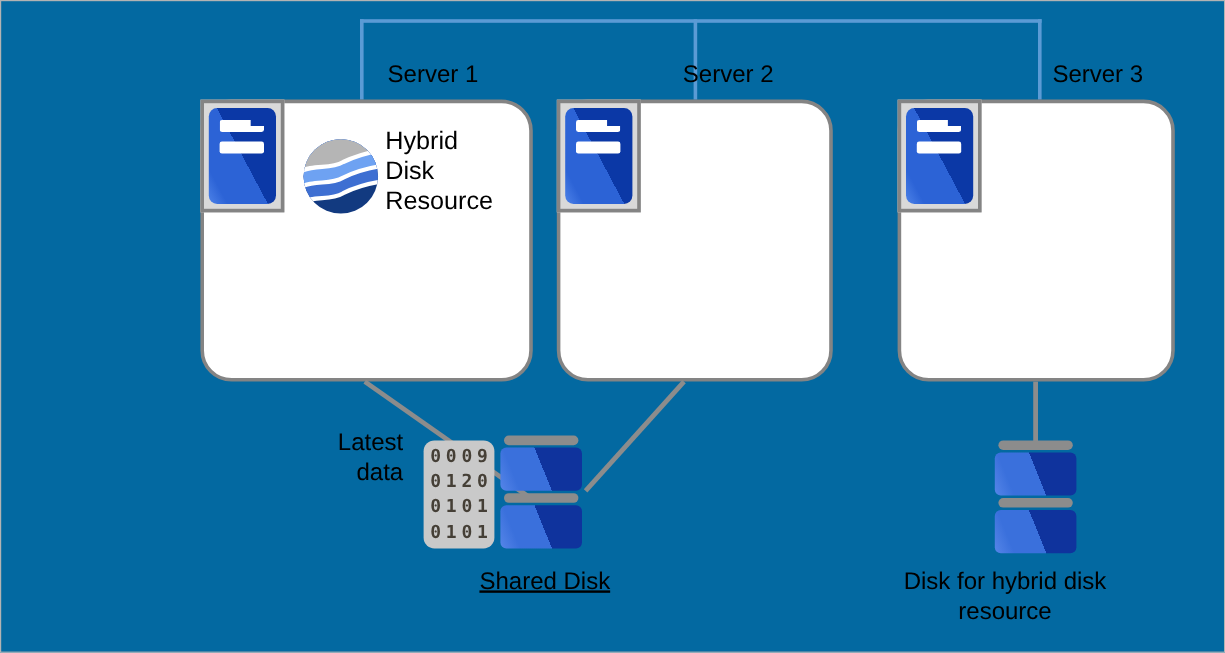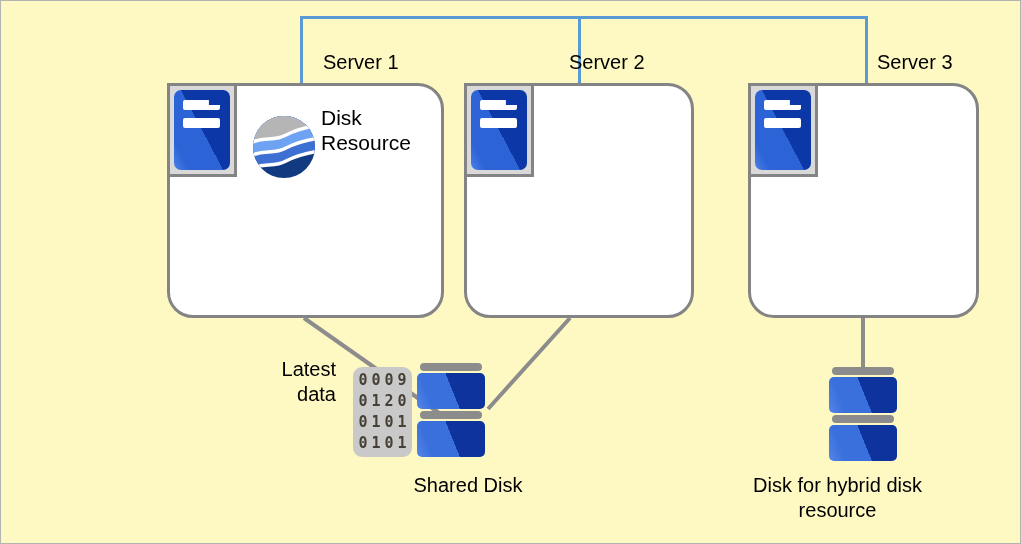--- a/index.html
+++ b/index.html
@@ -1,20 +1,20 @@
 <!DOCTYPE html>
 <html style="--accent-blue: #5B9BD5; --border-gray: #848484; --connector-gray: #8c8c8c; --frame-fill: #d9d9d9; --server-blue: #2c63d6; --server-blue-dark: #0b38a6; --server-blue-streak: #4d82e8; --disk-blue: #3a70dc; --disk-blue-dark: #0f339d; --disk-blue-streak: #5585e8; --disk-cap: #8c8c8c; --sphere-gray: #b5b5b5; --sphere-light: #6ea2f2; --sphere-mid: #3e6fd2; --sphere-dark: #123a80; --binary-bg: #c9c9c9; --binary-ink: #453f36; --canvas-border: #b3b3b3; --text: #000000;"><head>
 <meta charset="utf-8">
 <style>
   html,body { margin:0; padding:0; background:#ffffff; }
   body { font-family:"Liberation Sans", sans-serif; color:var(--text, #000); }
 
   .canvas {
     position:relative; width:1021px; height:544px;
-    background:#fef9c3; border:1px solid var(--canvas-border,#b3b3b3);
+    background:#0369a1; border:1px solid var(--canvas-border,#b3b3b3);
     box-sizing:border-box; overflow:hidden;
   }
 
   
   .ic { position:absolute; background:var(--accent-blue,#5B9BD5); }
   .ic-h  { left:299px; top:15px; width:568px; height:3px; }
   .ic-v1 { left:299px; top:15px; width:3px; height:67px; }
   .ic-v2 { left:577px; top:15px; width:3px; height:67px; }
   .ic-v3 { left:864px; top:15px; width:3px; height:67px; }
 
@@ -81,21 +81,21 @@
   .disk-body { width:68px; height:36px; margin:0 auto 2px auto; border-radius:5px;
     background:linear-gradient(68deg,
       var(--disk-blue-streak,#5585e8) 0%,
       var(--disk-blue,#3a70dc) 20%,
       var(--disk-blue,#3a70dc) 52%,
       var(--disk-blue-dark,#0f339d) 52%);
   }
 
   
   .caption { position:absolute; top:472px; text-align:center; font-size:20px; line-height:25px; }
-  .caption-shared { left:317px; width:300px; }
+  .caption-shared { left:303px; width:300px;text-decoration:underline; }
   .caption-right  { left:721px; width:231px; }
 </style>
 </head>
 <body>
 
 <div class="canvas">
 
   <div class="ic ic-h"></div>
   <div class="ic ic-v1"></div>
   <div class="ic ic-v2"></div>
@@ -145,20 +145,21 @@
       <path d="M -4 55 C 10 47, 22 53, 34 46 C 44 41, 54 38, 68 36 L 68 -6 L -4 -6 Z" style="fill:var(--sphere-mid,#3e6fd2)"></path>
       <path d="M -4 42 C 10 34, 22 40, 34 33 C 44 28, 54 25, 68 23 L 68 -6 L -4 -6 Z" style="fill:var(--sphere-light,#6ea2f2)"></path>
       <path d="M -4 29 C 10 21, 22 27, 34 20 C 44 15, 54 12, 68 10 L 68 -6 L -4 -6 Z" style="fill:var(--sphere-gray,#b5b5b5)"></path>
       <path d="M -4 29 C 10 21, 22 27, 34 20 C 44 15, 54 12, 68 10" style="fill:none;stroke:#fff;stroke-width:3.5"></path>
       <path d="M -4 42 C 10 34, 22 40, 34 33 C 44 28, 54 25, 68 23" style="fill:none;stroke:#fff;stroke-width:3.5"></path>
       <path d="M -4 55 C 10 47, 22 53, 34 46 C 44 41, 54 38, 68 36" style="fill:none;stroke:#fff;stroke-width:3.5"></path>
     </g>
   </svg>
 
   <div class="hybrid-text">
+    <div>Hybrid</div>
     <div>Disk</div>
     <div>Resource</div>
   </div>
 
   <div class="latest-data">
     <div>Latest</div>
     <div>data</div>
   </div>
 
   <div class="binary-card">

